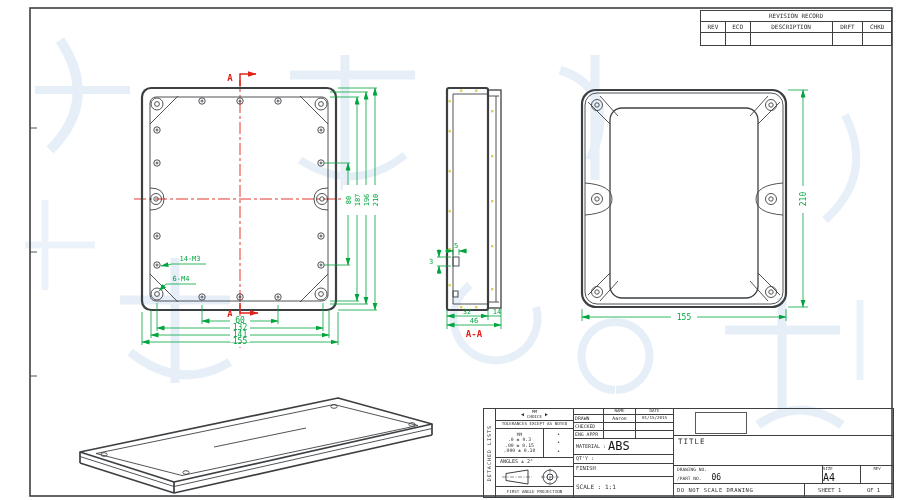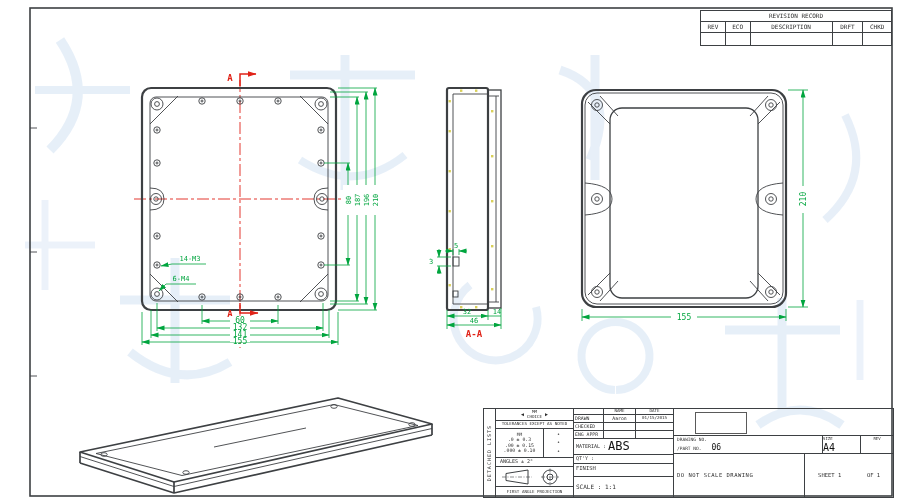--- a/index.html
+++ b/index.html
@@ -414,20 +414,23 @@
     <div class="scl">
       <span>SCALE :</span>&nbsp;
       <span>1:1</span>
     </div>
   </div>
 
   <div class="rightcol">
     <div class="logoarea">
       <div class="logobox"></div>
     </div>
+    <div class="titlearea">
+      <span>TITLE</span>
+    </div>
     <div class="drow">
       <div class="dnum">
         <div>DRAWING NO.</div>
         <div class="pn">
           <span>/PART NO.</span>
           <span class="pnv">06</span>
         </div>
       </div>
       <div class="sizebox">
         <span class="sl">SIZE</span>

